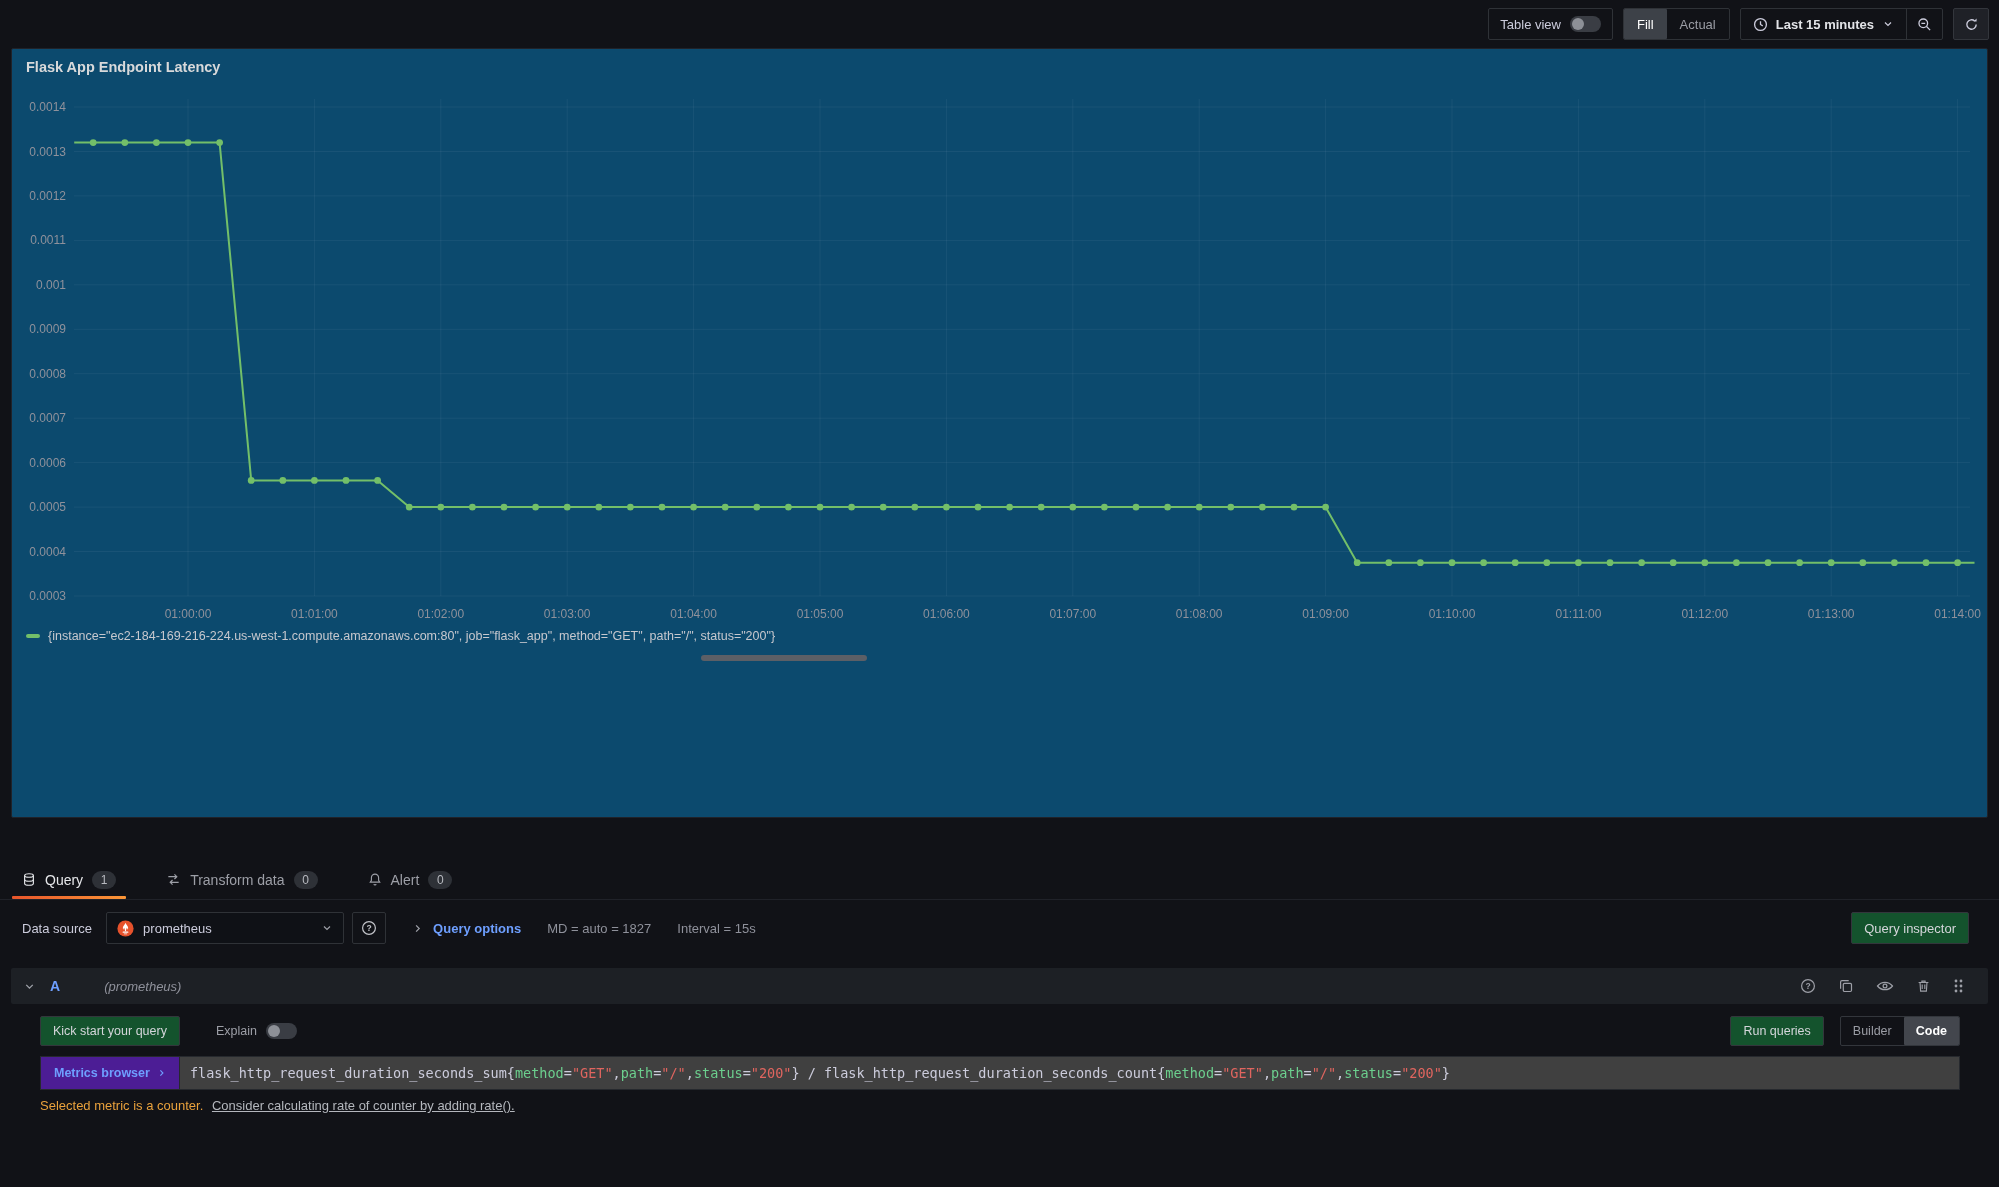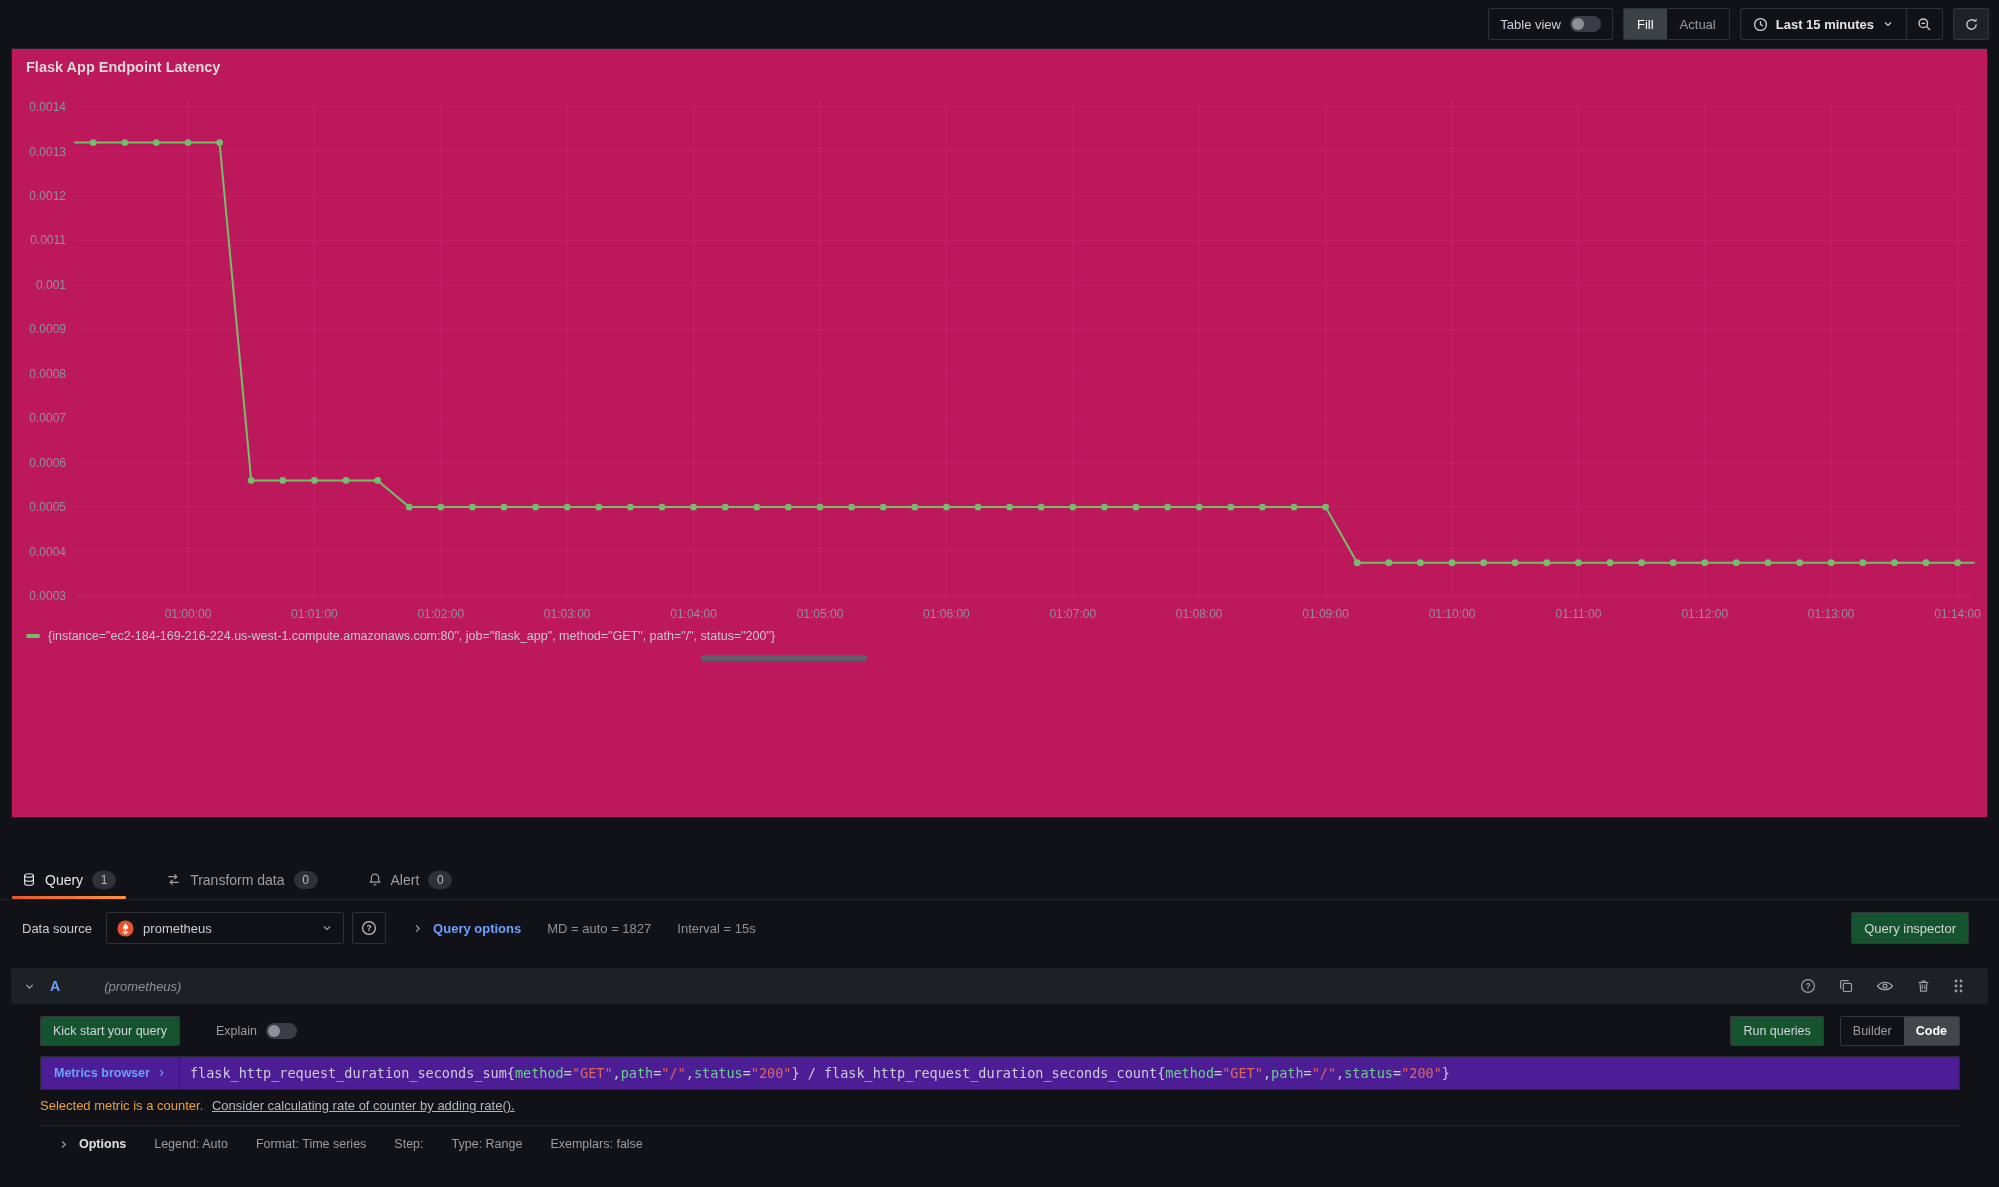--- a/index.html
+++ b/index.html
@@ -16,21 +16,21 @@
   .seg { padding:0 13px; height:100%; display:flex; align-items:center; font-size:13px; color:#9b9da5; cursor:pointer; }
   .seg.active { background:#3d4148; color:#fff; border-radius:1px; }
   .timepicker { font-weight:700; }
   .tp-main { display:flex; align-items:center; gap:8px; padding:0 12px; height:100%; font-size:13px; color:#e3e4e8; }
   .tp-zoom { border-left:1px solid #2f3237; width:36px; height:100%; display:flex; align-items:center; justify-content:center; }
   .iconbtn { width:36px; height:32px; background:#1f2127; border:1px solid #33363c; border-radius:2px;
     display:flex; align-items:center; justify-content:center; }
 
   
   .panel { position:absolute; left:11px; top:48px; width:1977px; height:770px;
-    background:#be185d; border:1px solid #202229; border-radius:2px; }
+    background:#0c4a6e; border:1px solid #202229; border-radius:2px; }
   .panel-title { position:absolute; left:14px; top:10px; font-size:14.5px; font-weight:700; color:#d8d9da; }
   #chart-svg { position:absolute; left:0; top:40px; }
   #chart-svg .grid { stroke:rgba(240,245,255,0.06); stroke-width:1; }
   #chart-svg .ytick { fill:#8f919b; font-size:12px; text-anchor:end; font-family:"Liberation Sans","DejaVu Sans",sans-serif; }
   #chart-svg .xtick { fill:#8f919b; font-size:12px; text-anchor:middle; font-family:"Liberation Sans","DejaVu Sans",sans-serif; }
   .legend { position:absolute; left:14px; top:580px; display:flex; align-items:center; gap:8px; font-size:12.5px; color:#c7c8ce; }
   .legend-dash { width:14px; height:4px; border-radius:2px; background:#73bf69; }
   .hscroll { position:absolute; left:689px; top:606px; width:166px; height:6px; border-radius:3px; background:#5c5f66; }
 
   
@@ -68,21 +68,21 @@
   .btn.small { height:30px; font-size:12.5px; }
   .explain { display:flex; align-items:center; gap:9px; margin-left:36px; font-size:12.5px; color:#9d9fa7; }
   .radiogroup { display:flex; align-items:center; height:30px; border:1px solid #33363c; border-radius:2px; margin-left:16px; }
   .radiogroup .seg { font-size:12.5px; padding:0 12px; height:28px; }
   .radiogroup .seg.active { background:#43464d; color:#fff; font-weight:700; }
   .mlauto { margin-left:auto; }
 
   .editor { display:flex; margin-top:10px; height:34px; }
   .mbrowser { display:flex; align-items:center; gap:7px; padding:0 13px; background:#4c1d95;
     border:1px solid #26292e; font-size:12.5px; color:#6e9fff; font-weight:600; cursor:pointer; }
-  .qinput { flex:1; background:#4c1d95; border:1px solid #26292e; border-left:none;
+  .qinput { flex:1; background:#404040; border:1px solid #26292e; border-left:none;
     font-family:"DejaVu Sans Mono","Liberation Mono",monospace; font-size:13.5px; line-height:32px;
     padding-left:10px; white-space:nowrap; overflow:hidden; }
   .tok-plain { color:#ccccdc; } .tok-label { color:#6ccf8e; } .tok-string { color:#e0655f; } .tok-op { color:#ccccdc; }
 
   .warnrow { margin-top:8px; font-size:13px; }
   .warn { color:#e9a13c; }
   .warnlink { color:#b4b7bd; text-decoration:underline; margin-left:5px; cursor:pointer; }
 
   .optsrow { margin-top:12px; border-top:1px solid #1f2126; padding:11px 0 0 18px;
     display:flex; align-items:center; gap:28px; font-size:12.5px; color:#9b9da5; }
@@ -374,28 +374,15 @@
             </svg>
         </div>
         <div class="qinput" id="qinput"><span class="tok-plain">flask_http_request_duration_seconds_sum{</span><span class="tok-label">method</span><span class="tok-op">=</span><span class="tok-string">"GET"</span><span class="tok-plain">,</span><span class="tok-label">path</span><span class="tok-op">=</span><span class="tok-string">"/"</span><span class="tok-plain">,</span><span class="tok-label">status</span><span class="tok-op">=</span><span class="tok-string">"200"</span><span class="tok-plain">} / flask_http_request_duration_seconds_count{</span><span class="tok-label">method</span><span class="tok-op">=</span><span class="tok-string">"GET"</span><span class="tok-plain">,</span><span class="tok-label">path</span><span class="tok-op">=</span><span class="tok-string">"/"</span><span class="tok-plain">,</span><span class="tok-label">status</span><span class="tok-op">=</span><span class="tok-string">"200"</span><span class="tok-plain">}</span></div>
       </div>
 
       <div class="warnrow">
         <span class="warn">Selected metric is a counter.</span>
         <span class="warnlink">Consider calculating rate of counter by adding rate().</span>
       </div>
 
-      <div class="optsrow">
-        <span class="head">
-          <svg class="ic" width="11" height="11" viewBox="0 0 16 16" fill="none" stroke="#9d9fa7" stroke-width="1.8">
-              <path d="M6 3.5L10.5 8 6 12.5"></path>
-            </svg>
-          <span class="optlabel">Options</span>
-        </span>
-        <span>Legend: Auto</span>
-        <span>Format: Time series</span>
-        <span>Step:</span>
-        <span>Type: Range</span>
-        <span>Exemplars: false</span>
-      </div>
     </div>
   </div>
 </div>
 
 </body></html>

